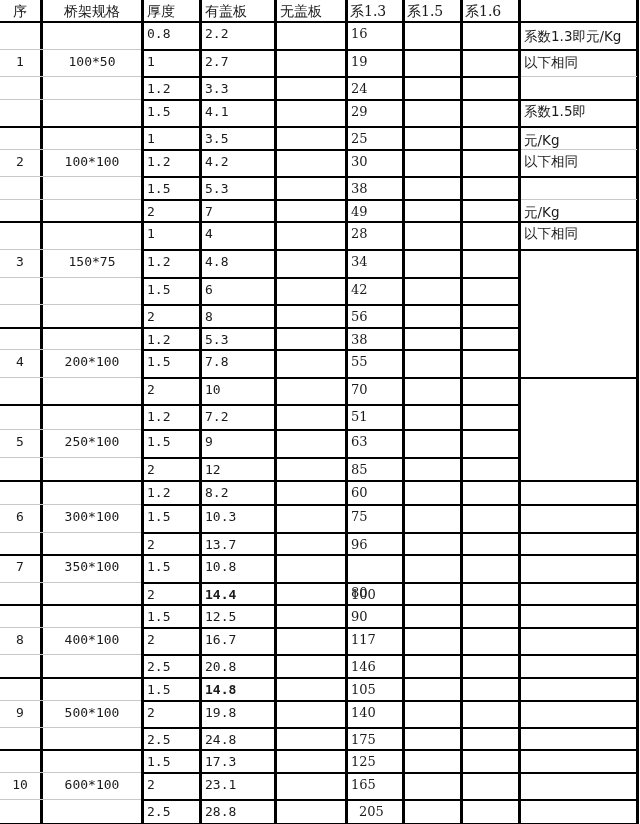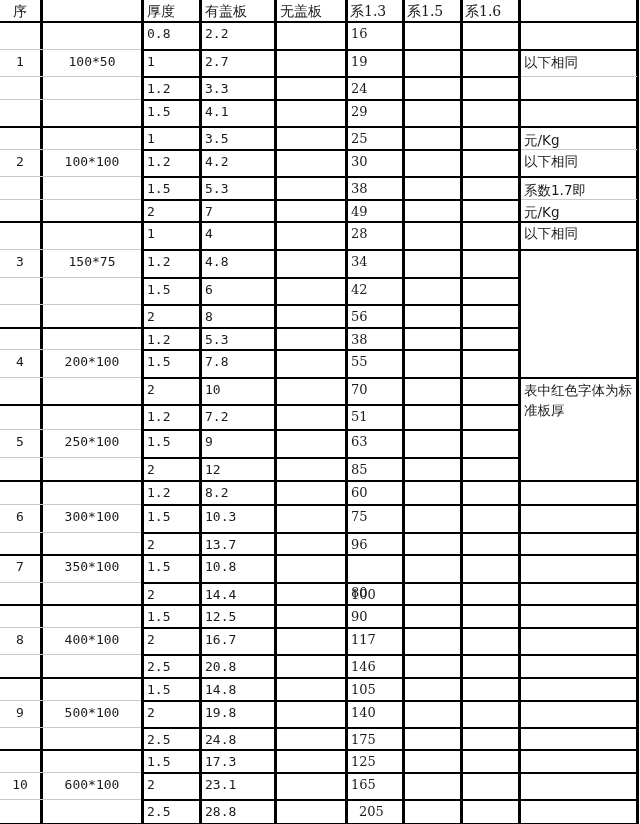--- a/index.html
+++ b/index.html
@@ -17,20 +17,21 @@
   .vline { position:absolute; width:3px; background:#000; top:0; height:824px; }
   .remark { position:absolute; left:522px; width:116px; font-family:"DejaVu Sans","Liberation Sans",sans-serif;
             font-size:13.5px; line-height:20px; padding-left:2px; box-sizing:border-box; white-space:normal; overflow:hidden; }
 </style>
 </head>
 <body>
 
 <div id="sheet">
 
   <div class="cell hdr ctr" style="left:0;width:40px;">序</div>
+  <div class="cell hdr ctr" style="left:42px;width:100px;">桥架规格</div>
   <div class="cell hdr" style="left:145px;width:55px;padding-left:2px;">厚度</div>
   <div class="cell hdr" style="left:203px;width:72px;padding-left:2px;">有盖板</div>
   <div class="cell hdr" style="left:278px;width:68px;padding-left:2px;">无盖板</div>
   <div class="cell hdr serif" style="left:349px;width:55px;padding-left:1px;">系1.3</div>
   <div class="cell hdr serif" style="left:406px;width:55px;padding-left:1px;">系1.5</div>
   <div class="cell hdr serif" style="left:464px;width:55px;padding-left:1px;">系1.6</div>
 
   <div id="body-cells">
       <div class="cell num" style="left: 144px; width: 55px; top: 24px; height: 26px;">0.8</div>
       <div class="cell num" style="left: 202px; width: 72px; top: 24px; height: 39px;">2.2</div>
@@ -104,37 +105,37 @@
       <div class="cell num serif" style="left: 348px; width: 54px; top: 507px; height: 26px;">75</div>
       <div class="cell num" style="left: 144px; width: 55px; top: 535px; height: 20px;">2</div>
       <div class="cell num" style="left: 202px; width: 72px; top: 535px; height: 20px;">13.7</div>
       <div class="cell num serif" style="left: 348px; width: 54px; top: 535px; height: 26px;">96</div>
       <div class="cell ctr" style="left: 0px; width: 40px; top: 507px; height: 26px;">6</div>
       <div class="cell ctr" style="left: 43px; width: 98px; top: 507px; height: 26px;">300*100</div>
       <div class="cell num" style="left: 144px; width: 55px; top: 557px; height: 26px;">1.5</div>
       <div class="cell num" style="left: 202px; width: 72px; top: 557px; height: 26px;">10.8</div>
       <div class="cell num serif" style="left: 348px; width: 77px; top: 583px; height: 26px;">80</div>
       <div class="cell num" style="left: 144px; width: 55px; top: 585px; height: 20px;">2</div>
-      <div class="cell num" style="left: 202px; width: 72px; top: 585px; height: 16px;">14.4</div>
+      <div class="cell num" style="left: 202px; width: 72px; top: 585px; height: 16px; font-weight: bold;">14.4</div>
       <div class="cell num serif" style="left: 348px; width: 54px; top: 585px; height: 20px;">100</div>
       <div class="cell ctr" style="left: 0px; width: 40px; top: 557px; height: 20px;">7</div>
       <div class="cell ctr" style="left: 43px; width: 98px; top: 557px; height: 20px;">350*100</div>
       <div class="cell num" style="left: 144px; width: 55px; top: 607px; height: 21px;">1.5</div>
       <div class="cell num" style="left: 202px; width: 72px; top: 607px; height: 21px;">12.5</div>
       <div class="cell num serif" style="left: 348px; width: 54px; top: 607px; height: 21px;">90</div>
       <div class="cell num" style="left: 144px; width: 55px; top: 630px; height: 25px;">2</div>
       <div class="cell num" style="left: 202px; width: 72px; top: 630px; height: 25px;">16.7</div>
       <div class="cell num serif" style="left: 348px; width: 54px; top: 630px; height: 25px;">117</div>
       <div class="cell num" style="left: 144px; width: 55px; top: 657px; height: 21px;">2.5</div>
       <div class="cell num" style="left: 202px; width: 72px; top: 657px; height: 21px;">20.8</div>
       <div class="cell num serif" style="left: 348px; width: 54px; top: 657px; height: 21px;">146</div>
       <div class="cell ctr" style="left: 0px; width: 40px; top: 630px; height: 25px;">8</div>
       <div class="cell ctr" style="left: 43px; width: 98px; top: 630px; height: 25px;">400*100</div>
       <div class="cell num" style="left: 144px; width: 55px; top: 680px; height: 21px;">1.5</div>
-      <div class="cell num" style="left: 202px; width: 72px; top: 680px; height: 21px;">14.8</div>
+      <div class="cell num" style="left: 202px; width: 72px; top: 680px; height: 21px; font-weight: bold;">14.8</div>
       <div class="cell num serif" style="left: 348px; width: 54px; top: 680px; height: 21px;">105</div>
       <div class="cell num" style="left: 144px; width: 55px; top: 703px; height: 25px;">2</div>
       <div class="cell num" style="left: 202px; width: 72px; top: 703px; height: 25px;">19.8</div>
       <div class="cell num serif" style="left: 348px; width: 54px; top: 703px; height: 25px;">140</div>
       <div class="cell num" style="left: 144px; width: 55px; top: 730px; height: 20px;">2.5</div>
       <div class="cell num" style="left: 202px; width: 72px; top: 730px; height: 20px;">24.8</div>
       <div class="cell num serif" style="left: 348px; width: 54px; top: 730px; height: 20px;">175</div>
       <div class="cell ctr" style="left: 0px; width: 40px; top: 703px; height: 25px;">9</div>
       <div class="cell ctr" style="left: 43px; width: 98px; top: 703px; height: 25px;">500*100</div>
       <div class="cell num" style="left: 144px; width: 55px; top: 752px; height: 21px;">1.5</div>
@@ -143,27 +144,27 @@
       <div class="cell num" style="left: 144px; width: 55px; top: 775px; height: 25px;">2</div>
       <div class="cell num" style="left: 202px; width: 72px; top: 775px; height: 25px;">23.1</div>
       <div class="cell num serif" style="left: 348px; width: 54px; top: 775px; height: 25px;">165</div>
       <div class="cell num" style="left: 144px; width: 55px; top: 802px; height: 22px;">2.5</div>
       <div class="cell num" style="left: 202px; width: 72px; top: 802px; height: 22px;">28.8</div>
       <div class="cell num serif" style="left: 348px; width: 54px; top: 802px; height: 22px; margin-left: 8px;">205</div>
       <div class="cell ctr" style="left: 0px; width: 40px; top: 775px; height: 25px;">10</div>
       <div class="cell ctr" style="left: 43px; width: 98px; top: 775px; height: 25px;">600*100</div>
     </div>
 
+  <div class="remark" style="top:26px;">系数1.3即元/Kg</div>
   <div class="remark" style="top:52px;">以下相同</div>
+  <div class="remark" style="top:101px;">系数1.5即</div>
   <div class="remark" style="top:130px;">元/Kg</div>
   <div class="remark" style="top:151px;">以下相同</div>
-  <div class="remark" style="top:180px;">系数1.7即</div>
   <div class="remark" style="top:202px;">元/Kg</div>
   <div class="remark" style="top:223px;">以下相同</div>
-  <div class="remark" style="top:380px;height:48px;">表中红色字体为标准板厚</div>
 
   <div class="vline" style="left:40px;"></div>
   <div class="vline" style="left:141px;"></div>
   <div class="vline" style="left:199px;"></div>
   <div class="vline" style="left:274px;"></div>
   <div class="vline" style="left:345px;"></div>
   <div class="vline" style="left:402px;"></div>
   <div class="vline" style="left:460px;"></div>
   <div class="vline" style="left:518px;"></div>
   <div class="vline" style="left:636px;"></div>

